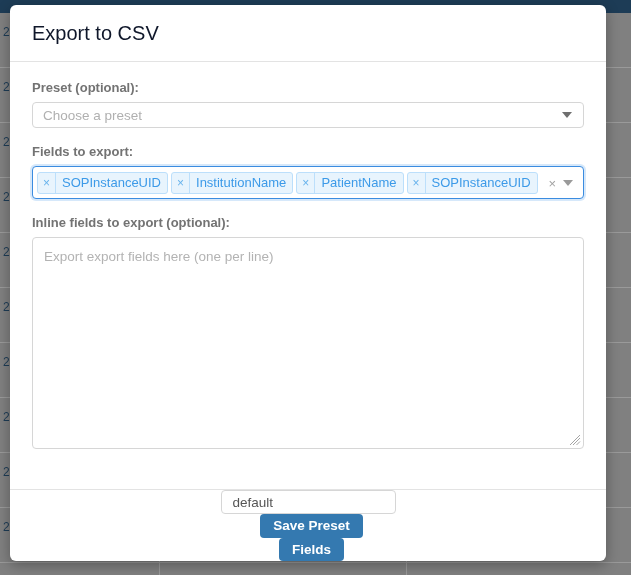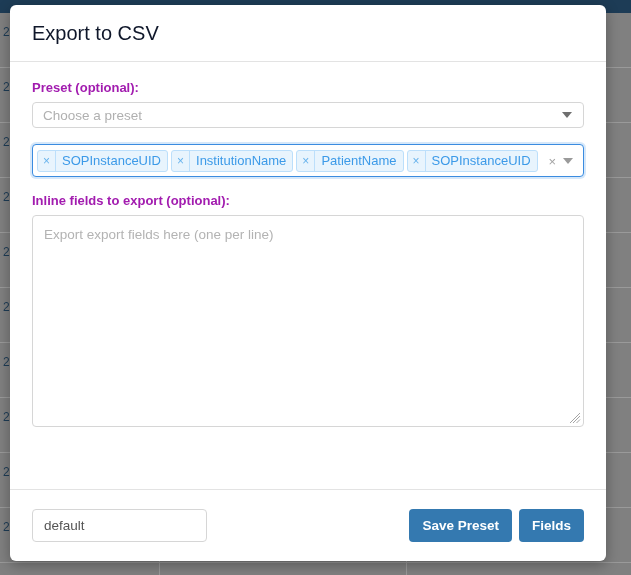--- a/index.html
+++ b/index.html
@@ -80,21 +80,21 @@
     color: #0f172a;
     font-weight: 400;
   }
   #modal-body {
     padding: 18px 22px 0 22px;
   }
 
   .field-label {
     font-size: 13px;
     font-weight: bold;
-    color: #a21caf;
+    color: #737373;
     margin-bottom: 7px;
   }
   .gap { height: 16px; }
 
   
   .select-box {
     height: 19px;
     border: 1px solid #d6d6d6;
     border-radius: 4px;
     background: #fff;
@@ -210,20 +210,21 @@
   #modal-footer {
     position: absolute;
     left: 0; right: 0;
     bottom: 0;
     height: 72px;
     border-top: 1px solid #e3e3e3;
     box-sizing: border-box;
     display: flex;
     align-items: center;
     padding: 0 22px;
+    flex-direction: column;
   }
   #preset-name-input {
     width: 175px;
     height: 33px;
     border: 1px solid #d6d6d6;
     border-radius: 4px;
     background: #fff;
     box-sizing: border-box;
     padding: 0 11px;
     font-size: 13.5px;
@@ -299,20 +300,21 @@
   <div id="modal-body">
 
     <div class="field-label">Preset (optional):</div>
     <div class="select-box">
       <span class="select-placeholder">Choose a preset</span>
       <span class="caret"></span>
     </div>
 
     <div class="gap"></div>
 
+    <div class="field-label">Fields to export:</div>
     <div class="multiselect" id="fields-multiselect">
       <span class="tag">
           <span class="tag-x">×</span>
           <span class="tag-label">SOPInstanceUID</span>
         </span>
         <span class="tag">
           <span class="tag-x">×</span>
           <span class="tag-label">InstitutionName</span>
         </span>
         <span class="tag">

